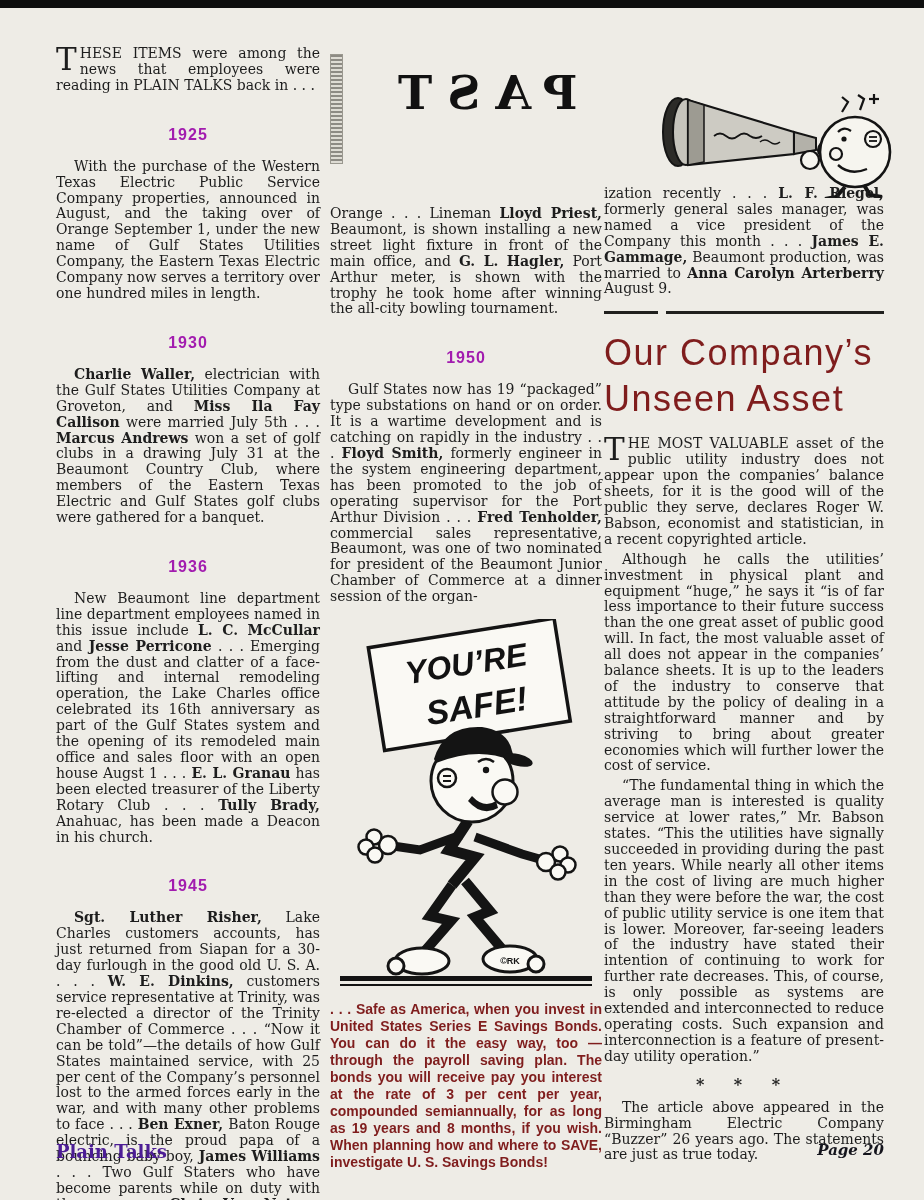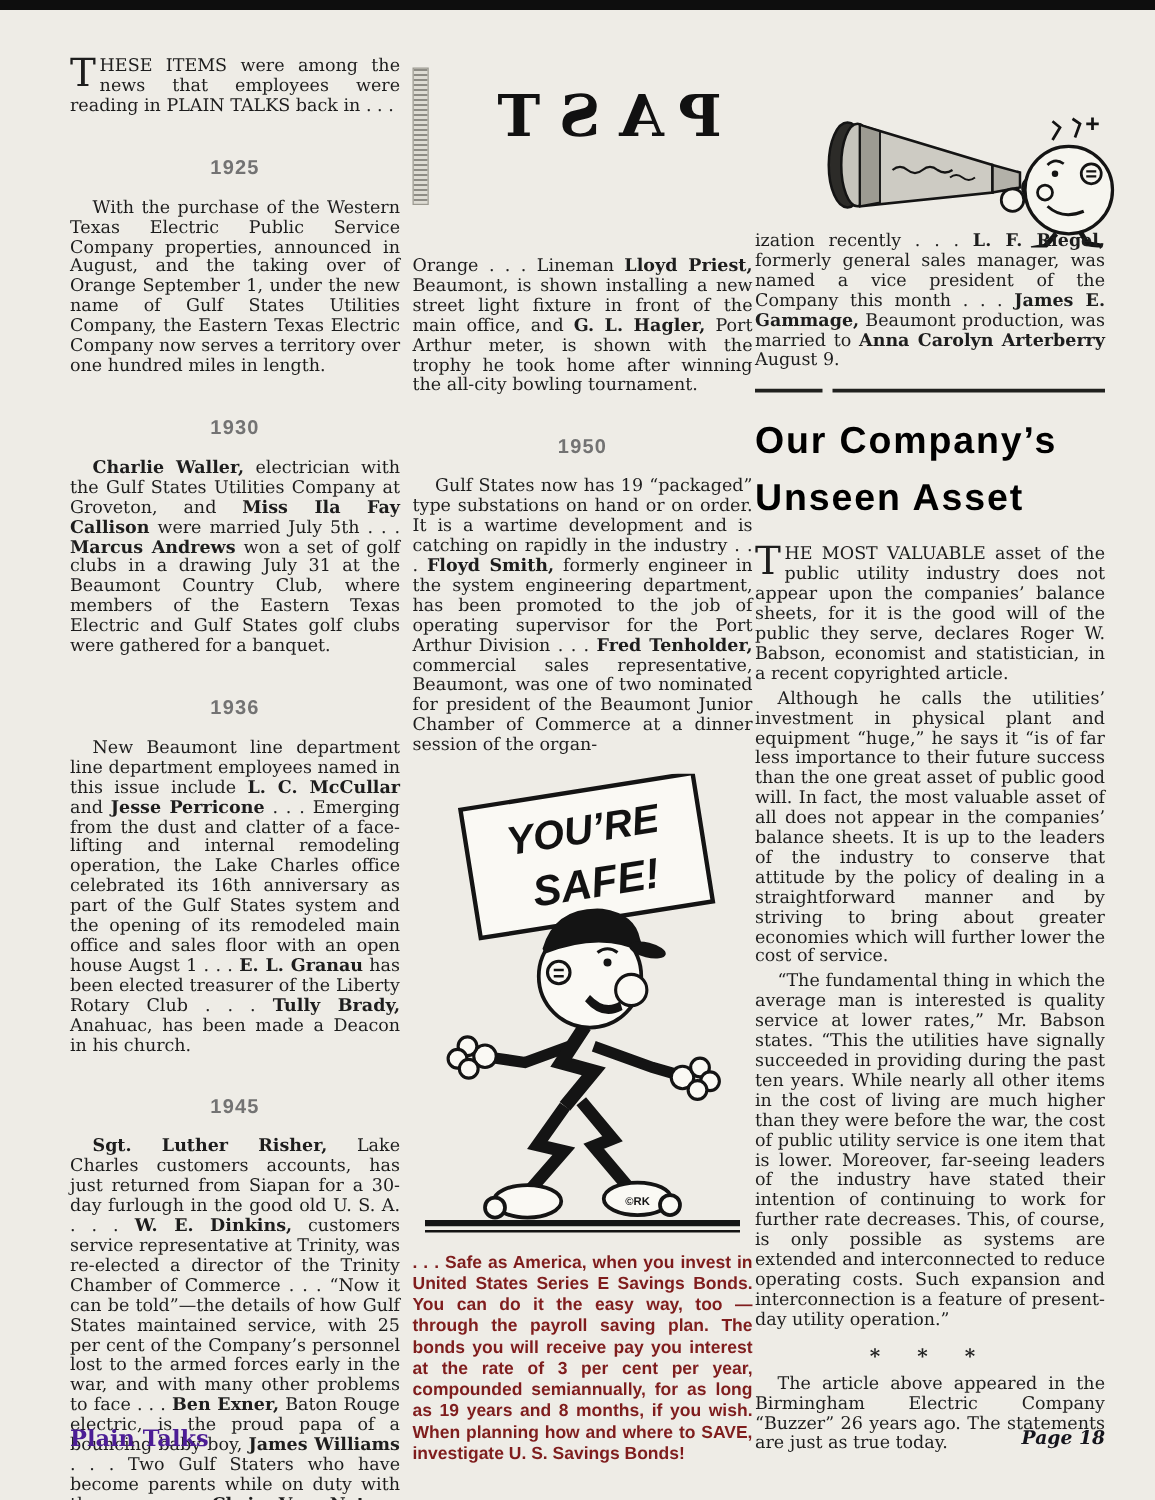--- a/index.html
+++ b/index.html
@@ -15,21 +15,21 @@
   .col3{left:604px;top:186px;width:280px;}
 
   p.body{font-size:14px;line-height:15.9px;text-align:justify;margin:0;color:#1d1d1d;}
   p.body + p.body{margin-top:4px;}
   .indent{text-indent:18px;}
   b{font-weight:700;}
 
   .dropcap{float:left;font-size:31px;line-height:26px;padding-right:3px;font-weight:400;}
 
   .year{font-family:"Liberation Sans",sans-serif;font-weight:700;font-size:16px;
-        text-align:center;letter-spacing:1px;margin:32px 0 15px;color:#737373;}
+        text-align:center;letter-spacing:1px;margin:32px 0 15px;color:#a21caf;}
 
   
   .masthead{display:flex;align-items:flex-start;margin-bottom:34px;min-height:126px;}
   .stripbar{width:11px;height:108px;margin-top:8px;flex:0 0 auto;
             background:repeating-linear-gradient(180deg,#8d8b84 0 2px,#dedcd4 2px 4px);
             border:1px solid #9a988f;}
   .masthead-text{flex:1;text-align:center;padding-top:12px;}
   .peek-line{font-family:"DejaVu Serif",serif;font-weight:700;font-size:24px;
              letter-spacing:4px;word-spacing:8px;color:#111;}
   .past-line{display:inline-block;font-family:"DejaVu Serif",serif;font-weight:700;
@@ -37,22 +37,22 @@
              margin-top:8px;margin-right:-15px;}
 
   .illus{display:block;margin:14px auto 10px;}
   .caption{font-family:"Liberation Sans",sans-serif;font-weight:700;font-size:14px;
            line-height:17px;text-align:justify;margin:6px 0 0;color:#7f1d1d;}
 
   .rule{display:flex;gap:8px;margin:14px 0 0;}
   .rule .seg1{width:54px;height:3px;background:#20201e;}
   .rule .seg2{flex:1;height:3px;background:#20201e;}
 
-  .headline{font-family:"Liberation Sans",sans-serif;font-weight:700;font-size:30px;
-            line-height:46px;letter-spacing:1.5px;color:#000000;margin:16px 0 14px;}
+  .headline{font-family:"Liberation Sans",sans-serif;font-weight:400;font-size:36px;
+            line-height:46px;letter-spacing:1.5px;color:#7f1d1d;margin:16px 0 14px;}
   .headline span{display:block;}
 
   .stars{text-align:center;font-weight:700;font-size:16px;letter-spacing:12px;
          margin:10px 0 6px;color:#222;}
 
   .footer-left{position:absolute;left:56px;top:1141px;font-weight:700;
                font-size:18px;color:#4c1d95;}
   .footer-right{position:absolute;right:40px;top:1141px;font-style:italic;font-weight:700;
                 font-size:15px;color:#14141c;}
 
@@ -194,13 +194,13 @@
 
   <p class="body indent">Although he calls the utilities’ investment in physical plant and equipment “huge,” he says it “is of far less importance to their future success than the one great asset of public good will. In fact, the most valuable asset of all does not appear in the companies’ balance sheets. It is up to the leaders of the industry to conserve that attitude by the policy of dealing in a straightforward manner and by striving to bring about greater economies which will further lower the cost of service.</p>
   <p class="body indent">“The fundamental thing in which the average man is interested is quality service at lower rates,” Mr. Babson states. “This the utilities have signally succeeded in providing during the past ten years. While nearly all other items in the cost of living are much higher than they were before the war, the cost of public utility service is one item that is lower. Moreover, far-seeing leaders of the industry have stated their intention of continuing to work for further rate decreases. This, of course, is only possible as systems are extended and interconnected to reduce operating costs. Such expansion and interconnection is a feature of present-day utility operation.”</p>
 
   <div class="stars">* * *</div>
 
   <p class="body indent">The article above appeared in the Birmingham Electric Company “Buzzer” 26 years ago. The statements are just as true today.</p>
 </div>
 
 <div class="footer-left">Plain Talks</div>
-<div class="footer-right">Page 18</div>
+<div class="footer-right">Page 20</div>
 
 </body></html>

